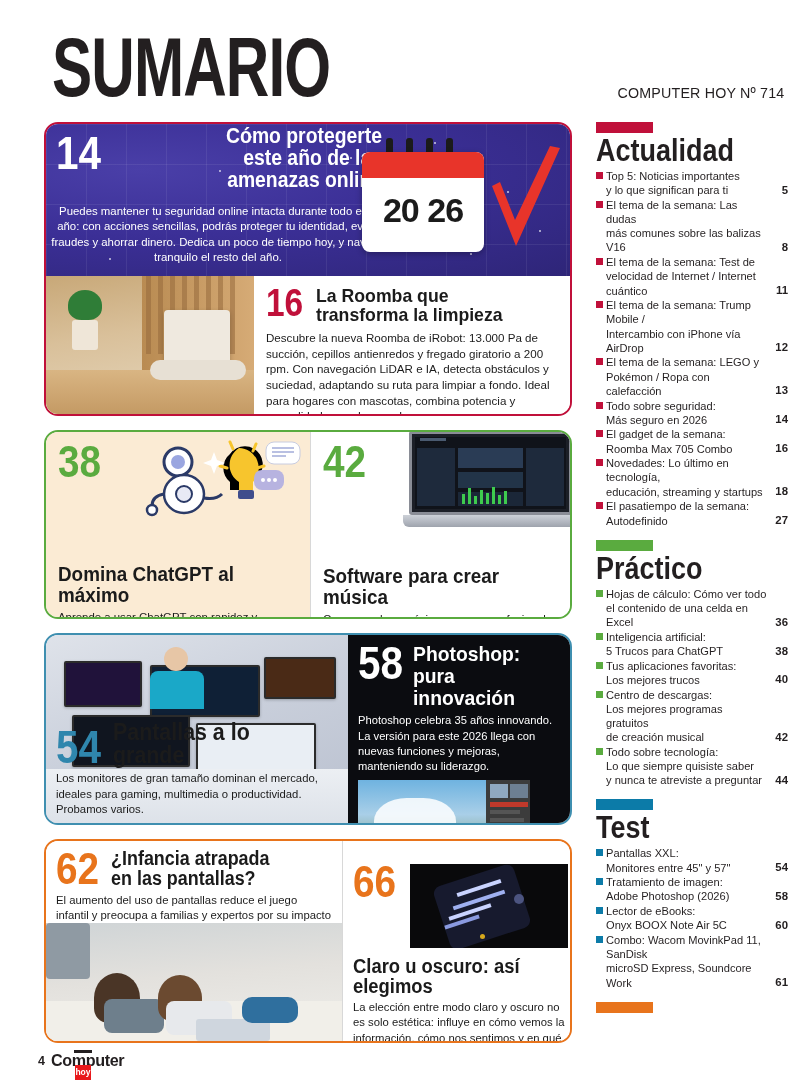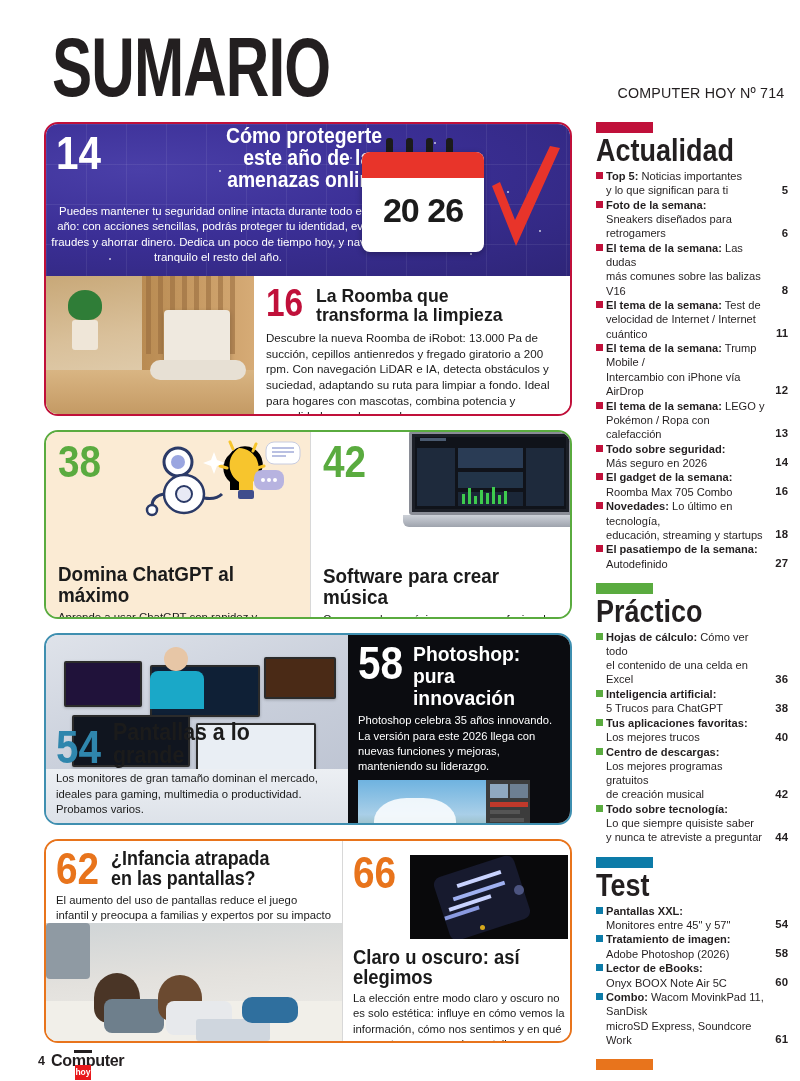--- a/index.html
+++ b/index.html
@@ -142,21 +142,21 @@
   .c3-para { font-size: 11.3px; line-height: 1.35; color: #1b1b1b; margin-top: 4px; }
   .ps-head { font-weight: 700; font-size: 21px; color: #fff; line-height: 1.04;
              transform: scaleX(0.92); transform-origin: left top; }
   .ps-para { font-size: 11.2px; line-height: 1.36; color: #fff; margin-top: 5px; }
   .ps-shot { margin-top: 6px; width: 172px; height: 82px; position: relative;
              overflow: hidden; background: #2b2b2b; }
 
   
   .c4 { display: flex; height: 200px; }
   .c4-left { flex: 0 0 296px; position: relative; overflow: hidden; background: #fff; }
-  .c4-right { flex: 1; position: relative; background: #fff; padding: 12px 10px;
+  .c4-right { flex: 1; position: relative; background: #fff; padding: 21px 10px;
               border-left: 1px solid #d8d8d8; }
   .num-orange { font-size: 44px; font-weight: 700; color: #e8741c; line-height: .9;
                 transform: scaleX(0.88); transform-origin: left top; display:inline-block; }
   .c4-title { font-weight: 700; font-size: 19.5px; color: #1b1b1b; line-height: 1.02;
               transform: scaleX(0.92); transform-origin: left top; }
   .c4-para { font-size: 11.3px; line-height: 1.36; color: #1b1b1b; }
   .kids-photo { position: absolute; left: 0; right: 0; bottom: 0; height: 118px;
                 background: linear-gradient(175deg,#cfd4d6 0%, #e3e1dd 45%, #efeeea 100%); }
   .phone-shot { margin: 2px 0 0 60px; width: 158px; height: 84px; background: #09090b;
                 position: relative; overflow: hidden; }
@@ -174,21 +174,21 @@
   }
   .toc-item {
     display: flex; align-items: flex-start;
     font-size: 11.1px; line-height: 1.28; color: #231f20;
     margin-bottom: 0.5px; padding-right: 0px;
   }
   .bullet {
     flex: 0 0 7px; width: 7px; height: 7px; margin-top: 3px; margin-right: 3px;
   }
   .item-body { flex: 1; position: relative; padding-right: 20px; }
-  .item-body b { font-weight: 700; }
+  .item-body b { font-weight: 400; }
   .pg {
     position: absolute; right: 0; bottom: 0;
     font-weight: 700; font-size: 11.4px; color: #231f20;
   }
 
   
   .footer { position: absolute; left: 38px; bottom: 12px; display: flex; align-items: flex-end; gap: 6px; }
   .foot-pg { font-size: 12.5px; font-weight: 700; color: #231f20; line-height: 1; padding-bottom: 2px;}
   .logo { position: relative; display: inline-block; }
   .logo-word {
@@ -437,24 +437,20 @@
     <div class="sec">
       <div class="sec-bar" style="background:#c0103a"></div>
       <div class="sec-title">Actualidad</div>
 
       <div class="toc-item">
           <span class="bullet" style="background:#c0103a"></span>
           <span class="item-body"><b>Top 5:</b><span> Noticias importantes</span><br><span>y lo que significan para ti</span><span class="pg">5</span></span>
         </div>
       <div class="toc-item">
           <span class="bullet" style="background:#c0103a"></span>
-          <span class="item-body"><b>Foto de la semana:</b><span></span><br><span>Sneakers diseñados para retrogamers</span><span class="pg">6</span></span>
-        </div>
-      <div class="toc-item">
-          <span class="bullet" style="background:#c0103a"></span>
           <span class="item-body"><b>El tema de la semana:</b><span> Las dudas</span><br><span>más comunes sobre las balizas V16</span><span class="pg">8</span></span>
         </div>
       <div class="toc-item">
           <span class="bullet" style="background:#c0103a"></span>
           <span class="item-body"><b>El tema de la semana:</b><span> Test de</span><br><span>velocidad de Internet / Internet cuántico</span><span class="pg">11</span></span>
         </div>
       <div class="toc-item">
           <span class="bullet" style="background:#c0103a"></span>
           <span class="item-body"><b>El tema de la semana:</b><span> Trump Mobile /</span><br><span>Intercambio con iPhone vía AirDrop</span><span class="pg">12</span></span>
         </div>

